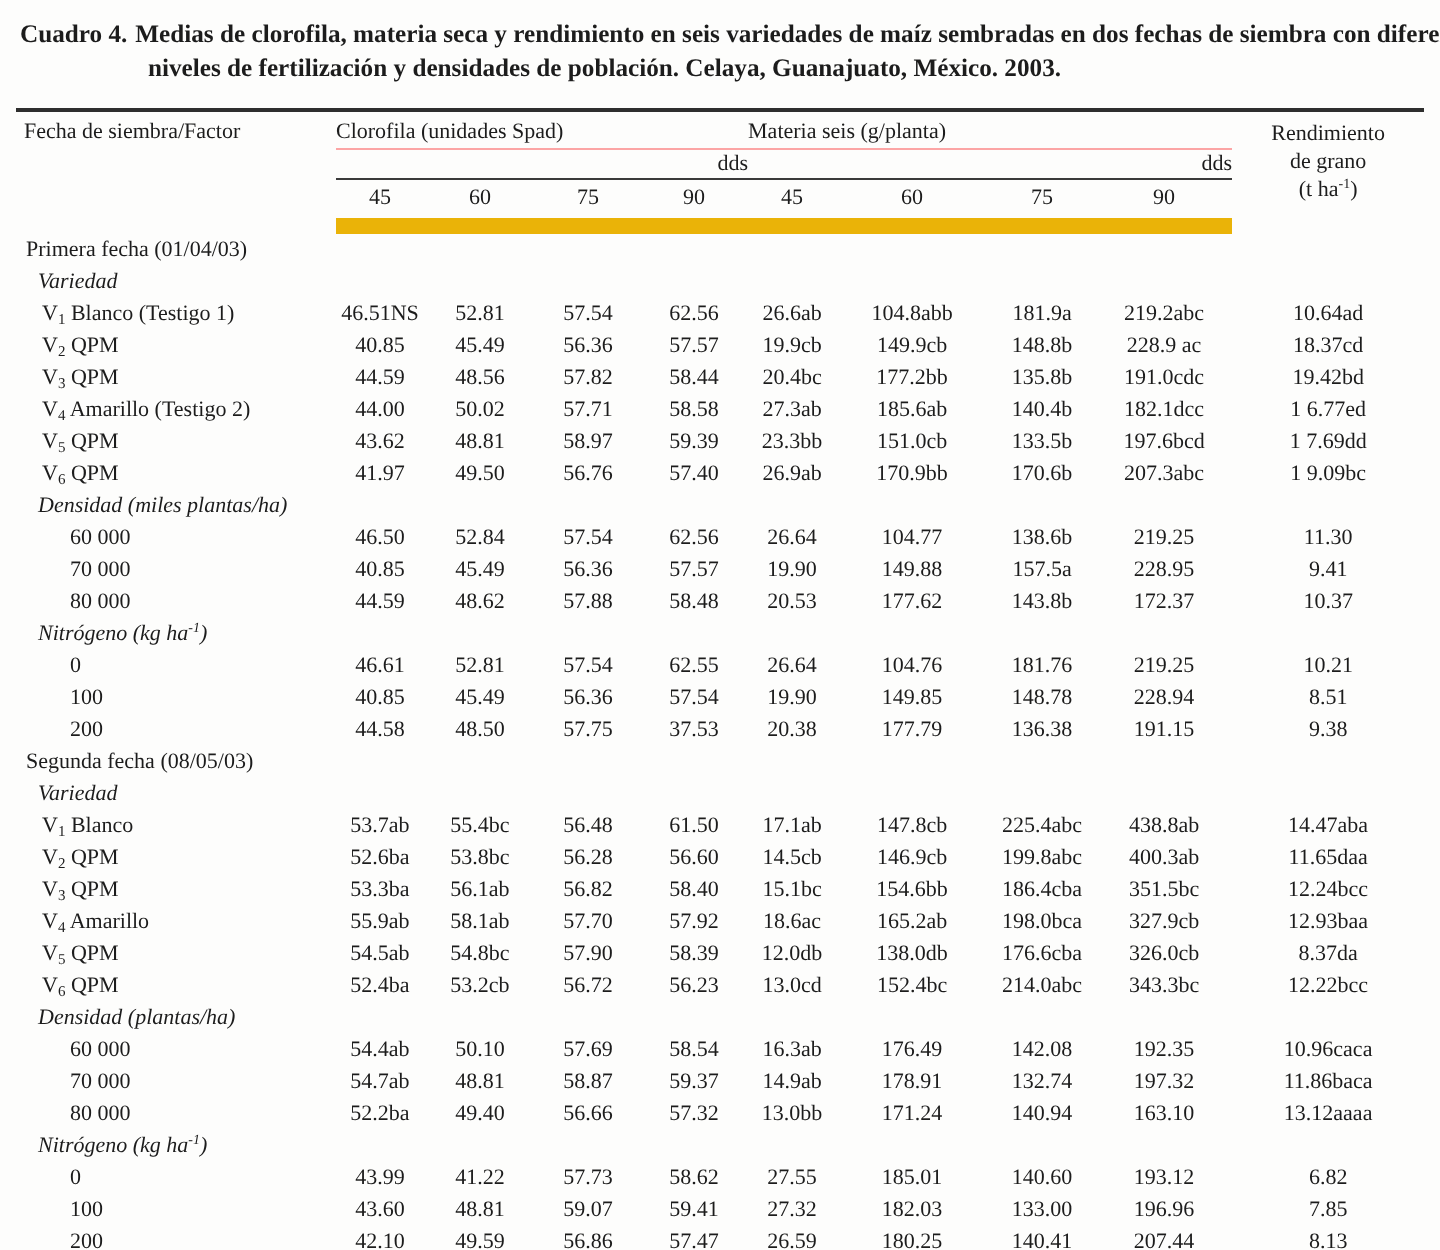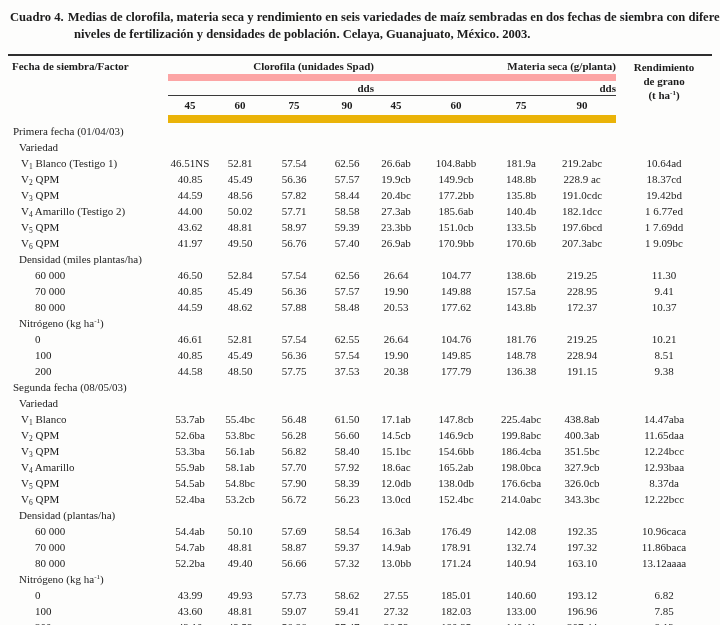--- a/index.html
+++ b/index.html
@@ -35,33 +35,33 @@
   
   table.doc-table {
     width: 704px;
     table-layout: fixed;
     border-collapse: collapse;
     border-top: 2px solid #2e2e2e;
     border-bottom: 2px solid #2e2e2e;
     font-size: 11px;
   }
   thead th {
-    font-weight: bold;
+    font-weight: normal;
     font-size: 11px;
     vertical-align: top;
     padding: 2px 0 1px 0;
   }
   th.factor {
     text-align: left;
     padding-left: 4px;
     padding-top: 4px;
   }
   th.group {
-    text-align: right;
-    border-bottom: 7px solid #fca5a5;
+    text-align: left;
+    border-bottom: 1px solid #fca5a5;
     padding-top: 4px;
     padding-bottom: 2px;
   }
   th.dds {
     text-align: right;
     border-bottom: 1px solid #3a3a3a;
     padding-top: 1px;
     padding-bottom: 1px;
   }
   th.num {
@@ -77,21 +77,21 @@
   }
   tbody td {
     line-height: 16px;
     padding: 0;
     white-space: nowrap;
     overflow: visible;
   }
   td.lbl { text-align: left; }
   td.val { text-align: center; }
   tr.section-row td    { padding-left: 5px; }
-  tr.subsection-row td { padding-left: 11px; }
+  tr.subsection-row td { padding-left: 11px; font-style: italic; }
   td.ind-v   { padding-left: 13px; }
   td.ind-num { padding-left: 27px; }
   sub {
     font-size: 7.5px;
     vertical-align: -2px;
     line-height: 0;
   }
   sup {
     font-size: 7px;
     vertical-align: 4px;
@@ -115,21 +115,21 @@
       <col style="width:44px">
         <col style="width:76px">
         <col style="width:54px">
         <col style="width:68px">
       <col style="width:96px">
     </colgroup>
     <thead>
       <tr>
         <th class="factor" rowspan="3">Fecha de siembra/Factor</th>
         <th class="group" colspan="4">Clorofila (unidades Spad)</th>
-        <th class="group" colspan="4">Materia seca (g/planta)</th>
+        <th class="group" colspan="4">Materia seis (g/planta)</th>
         <th class="yield" rowspan="3">
           <div><span>Rendimiento</span></div>
           <div><span>de grano</span></div>
           <div><span>(t ha</span><sup>-1</sup><span>)</span></div>
         </th>
       </tr>
       <tr>
         <th class="dds" colspan="4">dds</th>
         <th class="dds" colspan="4">dds</th>
       </tr>
@@ -417,21 +417,21 @@
           <td class="val">140.94</td>
           <td class="val">163.10</td>
           <td class="val">13.12aaaa</td>
         </tr>
         <tr class="subsection-row">
           <td class="lbl" colspan="10"><span>Nitrógeno (kg ha</span><sup>-1</sup><span>)</span></td>
         </tr>
         <tr>
           <td class="lbl ind-num"><span>0</span></td>
           <td class="val">43.99</td>
-          <td class="val">49.93</td>
+          <td class="val">41.22</td>
           <td class="val">57.73</td>
           <td class="val">58.62</td>
           <td class="val">27.55</td>
           <td class="val">185.01</td>
           <td class="val">140.60</td>
           <td class="val">193.12</td>
           <td class="val">6.82</td>
         </tr>
         <tr>
           <td class="lbl ind-num"><span>100</span></td>

